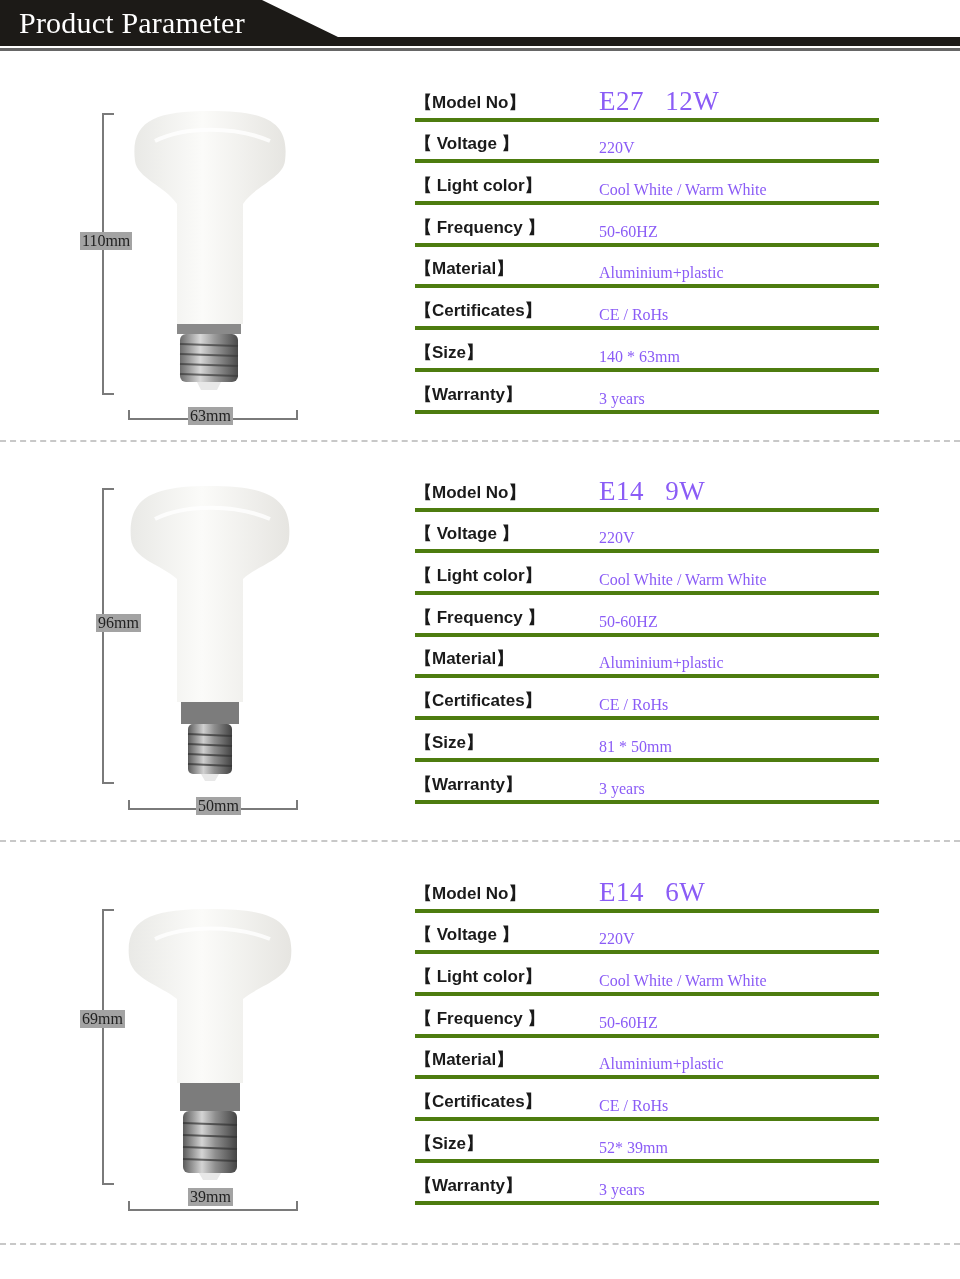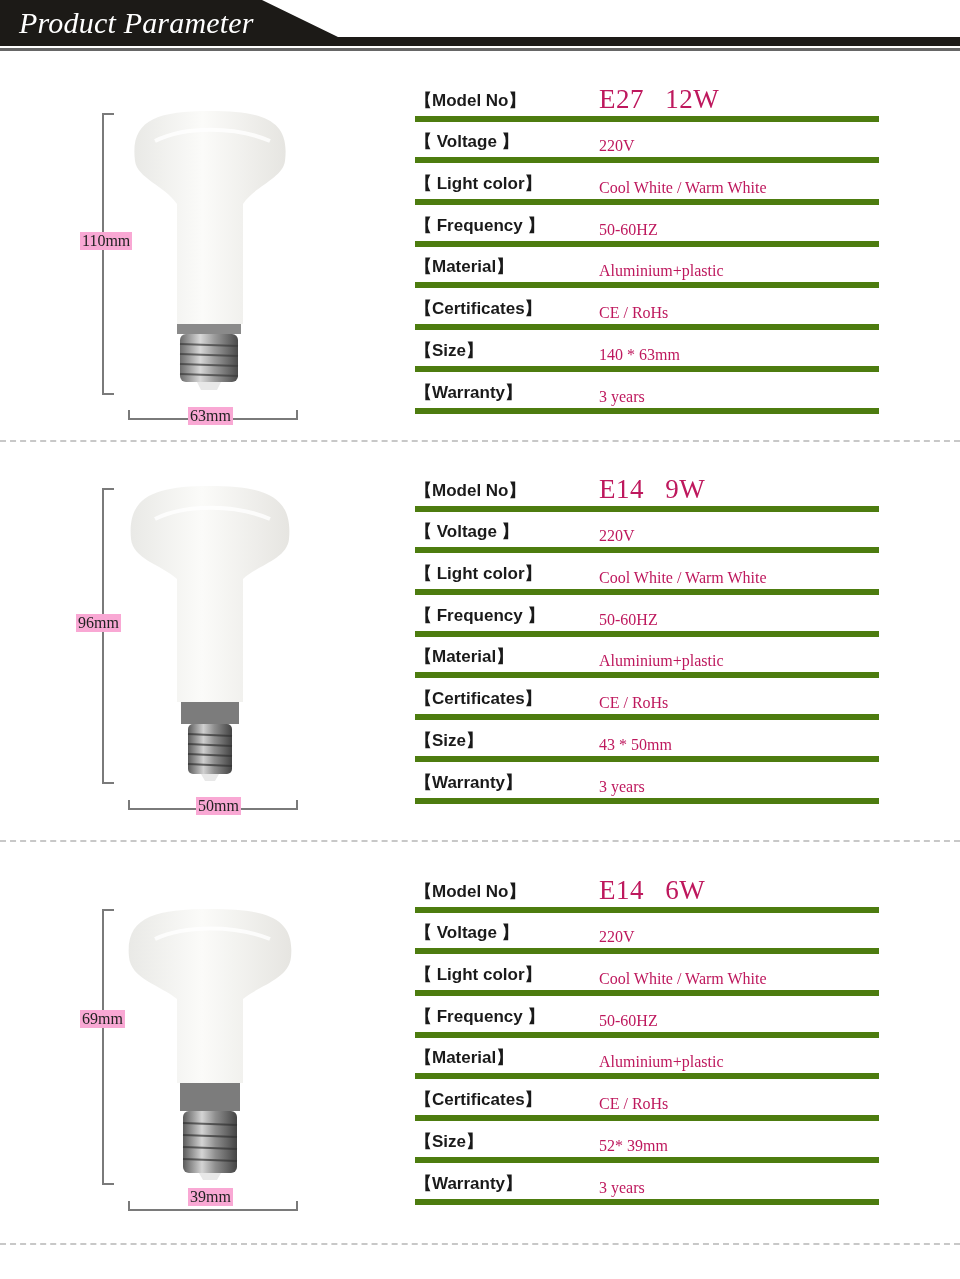--- a/index.html
+++ b/index.html
@@ -1,37 +1,37 @@
 <!DOCTYPE html>
 <html><head>
 <meta charset="utf-8">
 <style>
   html, body { margin:0; padding:0; background:#ffffff; }
   body { width:960px; height:1279px; position:relative; overflow:hidden; font-family:"Liberation Serif", serif; color:#111; }
 
   
-  .banner { position:absolute; left:0; top:0; width:960px; height:52px;font-style:italic; }
+  .banner { position:absolute; left:0; top:0; width:960px; height:52px; }
   .banner svg { position:absolute; left:0; top:0; }
   .banner-title { position:absolute; left:19px; top:6px; font-family:"Liberation Serif", serif; font-size:30px; color:#ffffff; letter-spacing:0.2px; line-height:34px; }
 
   
   .section { position:absolute; left:0; width:960px; height:390px; }
   .divider { position:absolute; left:0; width:960px; height:0; border-top:2px dashed #c8c8c8; }
 
   
   .dim-v { position:absolute; width:10px; border-left:2px solid #7a7a7a; border-top:2px solid #7a7a7a; border-bottom:2px solid #7a7a7a; }
-  .dim-label { position:absolute; font-family:"Liberation Serif", serif; font-size:16px; color:#222; white-space:nowrap; background:#f9a8d4; padding:0 2px; }
+  .dim-label { position:absolute; font-family:"Liberation Serif", serif; font-size:16px; color:#222; white-space:nowrap; background:#a3a3a3; padding:0 2px; }
   .dim-h { position:absolute; height:8px; border-left:2px solid #7a7a7a; border-right:2px solid #7a7a7a; border-bottom:2px solid #7a7a7a; }
   .bulb { position:absolute; }
 
   
   .spec { position:absolute; left:415px; width:464px; }
-  .spec-row { position:relative; height:41.7px; border-bottom:6px solid #4d7c0f; box-sizing:border-box; }
+  .spec-row { position:relative; height:41.7px; border-bottom:4px solid #4d7c0f; box-sizing:border-box; }
   .spec-key { position:absolute; left:0; bottom:4px; font-family:"Liberation Sans", sans-serif; font-weight:bold; font-size:17px; color:#1a1a1a; white-space:pre; }
-  .spec-val { position:absolute; left:184px; bottom:2px; font-family:"Liberation Serif", serif; font-size:16px; color:#be185d; white-space:nowrap; }
+  .spec-val { position:absolute; left:184px; bottom:2px; font-family:"Liberation Serif", serif; font-size:16px; color:#8b5cf6; white-space:nowrap; }
   .spec-val.model { font-size:27px; bottom:1px; letter-spacing:0.5px; word-spacing:14px; }
 </style>
 </head>
 <body>
 
 <div class="banner">
   <svg width="960" height="52" viewBox="0 0 960 52">
     <polygon points="0,0 262,0 338,37 960,37 960,46 0,46" fill="#1c1a17"></polygon>
     <rect x="0" y="48" width="960" height="3" fill="#666666"></rect>
   </svg>
@@ -106,21 +106,21 @@
         <span class="spec-key">【Warranty】</span>
         <span class="spec-val">3 years</span>
       </div>
   </div>
 </div>
 
 <div class="divider" style="top:440px;"></div>
 
 <div class="section" style="top:470px;">
   <div class="dim-v" style="left:102px; top:18px; height:292px;"></div>
-  <div class="dim-label" style="left:76px; top:144px;">96mm</div>
+  <div class="dim-label" style="left:96px; top:144px;">96mm</div>
   <svg class="bulb" style="left:125px; top:14px;" width="170" height="300" viewBox="0 0 170 300">
     <defs>
       <linearGradient id="g2" x1="0" y1="0" x2="1" y2="0">
         <stop offset="0" stop-color="#e9e9e6"></stop>
           <stop offset="0.45" stop-color="#fbfbf9"></stop>
           <stop offset="1" stop-color="#e6e5e1"></stop>
       </linearGradient>
       <linearGradient id="m2" x1="0" y1="0" x2="1" y2="0">
         <stop offset="0" stop-color="#5b5b5b"></stop>
           <stop offset="0.35" stop-color="#d0d0d0"></stop>
@@ -163,21 +163,21 @@
     <div class="spec-row">
         <span class="spec-key">【Material】</span>
         <span class="spec-val">Aluminium+plastic</span>
       </div>
     <div class="spec-row">
         <span class="spec-key">【Certificates】</span>
         <span class="spec-val">CE / RoHs</span>
       </div>
     <div class="spec-row">
         <span class="spec-key">【Size】</span>
-        <span class="spec-val">43 * 50mm</span>
+        <span class="spec-val">81 * 50mm</span>
       </div>
     <div class="spec-row">
         <span class="spec-key">【Warranty】</span>
         <span class="spec-val">3 years</span>
       </div>
   </div>
 </div>
 
 <div class="divider" style="top:840px;"></div>
 

